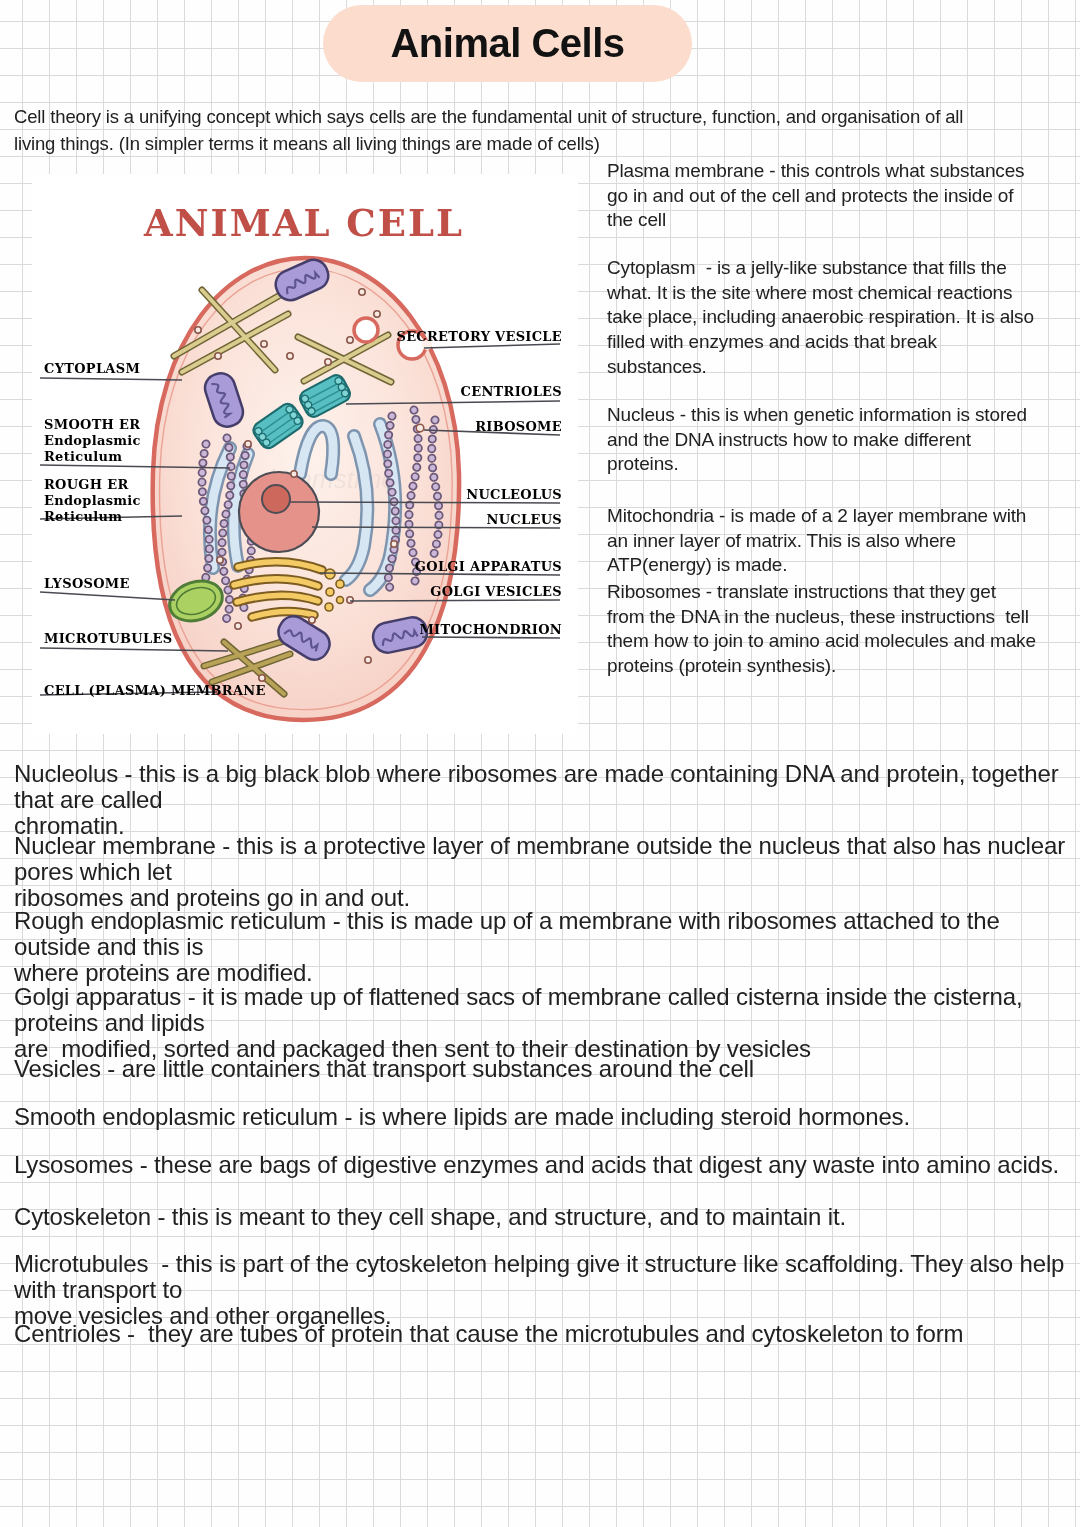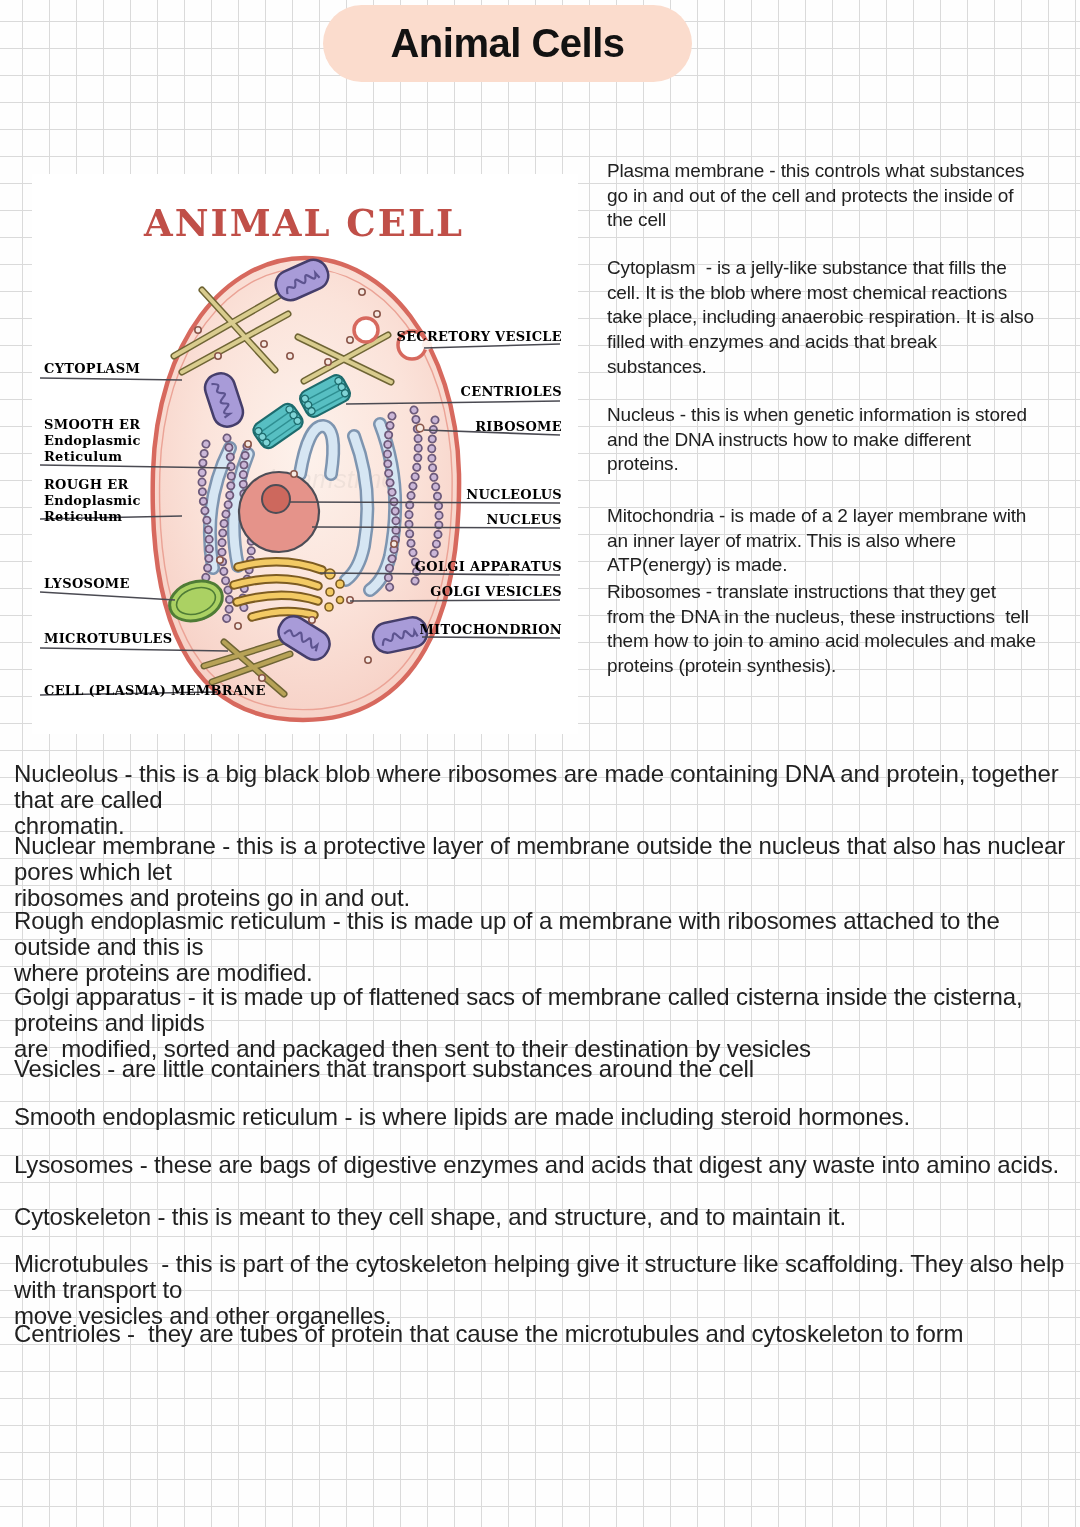--- a/index.html
+++ b/index.html
@@ -38,20 +38,22 @@
 </style>
 </head>
 <body>
 
 <div class="page">
 
   <div class="banner">
     <h1>Animal Cells</h1>
   </div>
 
+  <p class="intro">Cell theory is a unifying concept which says cells are the fundamental unit of structure, function, and organisation of all
+living things. (In simpler terms it means all living things are made of cells)</p>
 
   <div class="diagram">
     <svg width="546" height="560" viewBox="0 0 546 560">
       <defs>
         <radialGradient id="cellGrad" cx="50%" cy="42%" r="62%">
           <stop offset="0%" stop-color="#fdf2ec"></stop>
           <stop offset="55%" stop-color="#fbe3da"></stop>
           <stop offset="100%" stop-color="#f6cfc4"></stop>
         </radialGradient>
         <g id="mito">
@@ -247,21 +249,21 @@
     <div class="dlab-r" style="top:385px">GOLGI APPARATUS</div>
     <div class="dlab-r" style="top:410px">GOLGI VESICLES</div>
     <div class="dlab-r" style="top:448px">MITOCHONDRION</div>
   </div>
 
   <div class="rcol">
     <p style="top:159px">Plasma membrane - this controls what substances
 go in and out of the cell and protects the inside of
 the cell</p>
     <p style="top:256px">Cytoplasm  - is a jelly-like substance that fills the
-cell. It is the blob where most chemical reactions
+what. It is the site where most chemical reactions
 take place, including anaerobic respiration. It is also
 filled with enzymes and acids that break
 substances.</p>
     <p style="top:403px">Nucleus - this is when genetic information is stored
 and the DNA instructs how to make different
 proteins.</p>
     <p style="top:504px">Mitochondria - is made of a 2 layer membrane with
 an inner layer of matrix. This is also where
 ATP(energy) is made.</p>
     <p style="top:580px">Ribosomes - translate instructions that they get

